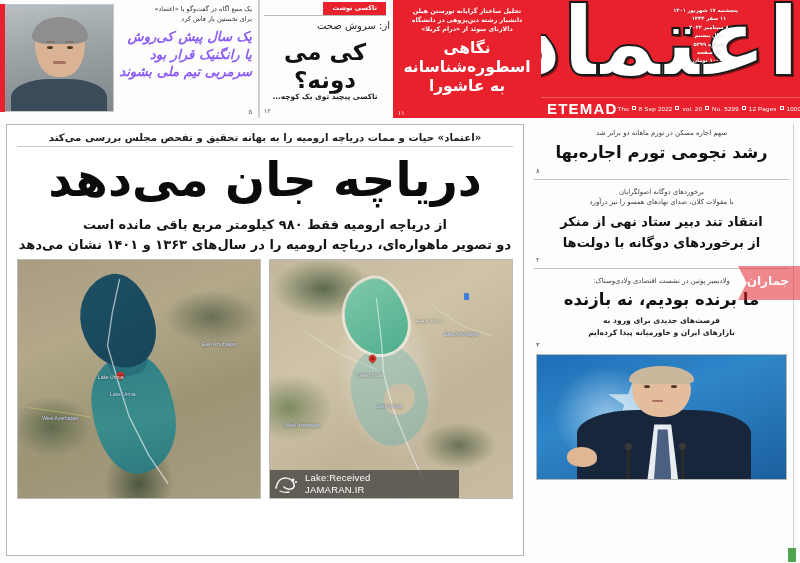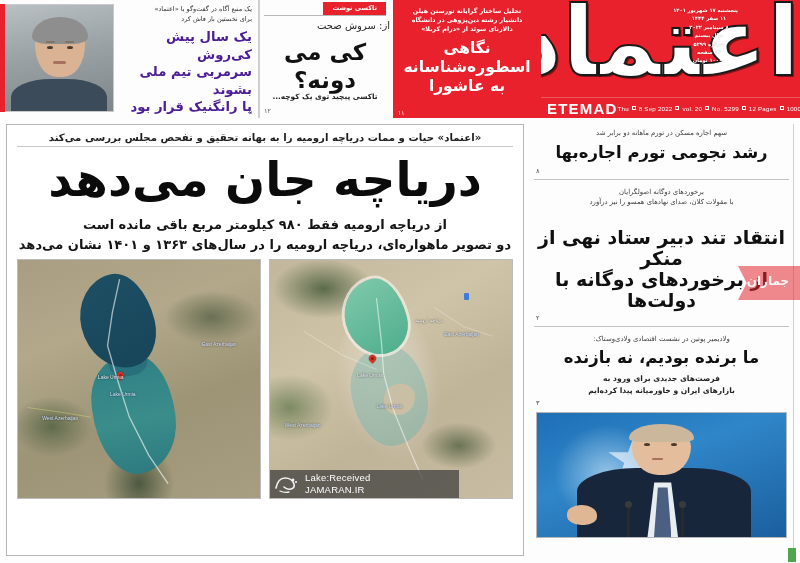--- a/index.html
+++ b/index.html
@@ -201,21 +201,22 @@
   .q-kicker {
     font-size: 6.5px;
     line-height: 10px;
     color: #333;
     margin-bottom: 4px;
   }
   .q-headline {
     font-size: 13.2px;
     line-height: 17.5px;
     font-weight: bold;
-    color: #4c1d95;
+    color: #8b5cf6;
+    font-style: italic;
   }
   .q-page {
     position: absolute;
     bottom: -2px; right: 0;
     font-size: 6.5px; color: #555;
   }
   .q-photo {
     flex: 0 0 110px;
     width: 110px; height: 108px;
     border: 1px solid #c9c9c9;
@@ -442,21 +443,21 @@
     color: #3a3a3a;
     padding: 4px 4px 3px 4px;
   }
   .side-headline {
     font-size: 16.5px;
     line-height: 22px;
     font-weight: bold;
     text-align: center;
     color: #101010;
   }
-  .side-headline.sm { font-size: 19px; line-height: 21px; margin-top: 16px; }
+  .side-headline.sm { font-size: 13px; line-height: 21px; }
   .side-sub {
     font-size: 7.6px;
     line-height: 11.5px;
     text-align: center;
     font-weight: bold;
     color: #222;
     padding-top: 4px;
   }
   .side-page {
     font-size: 6.5px;
@@ -686,22 +687,22 @@
     </div>
 
     <div class="queiroz">
       <div class="q-text">
         <div class="q-kicker">
           <div>یک منبع آگاه در گفت‌وگو با «اعتماد»</div>
           <div>برای نخستین بار فاش کرد</div>
         </div>
         <div class="q-headline">
           <div>یک سال پیش کی‌روش</div>
+          <div>یا رانگنیک قرار بود</div>
           <div>سرمربی تیم ملی بشوند</div>
-          <div>یا رانگنیک قرار بود</div>
         </div>
         <div class="q-page">۵</div>
       </div>
       <div class="q-photo">
         <div class="face-wrap">
           <div class="q-bg"></div>
           <div class="q-body"></div>
           <div class="q-head"></div>
           <div class="q-hair"></div>
           <div class="q-brow" style="left:38%; top:34%;"></div>

